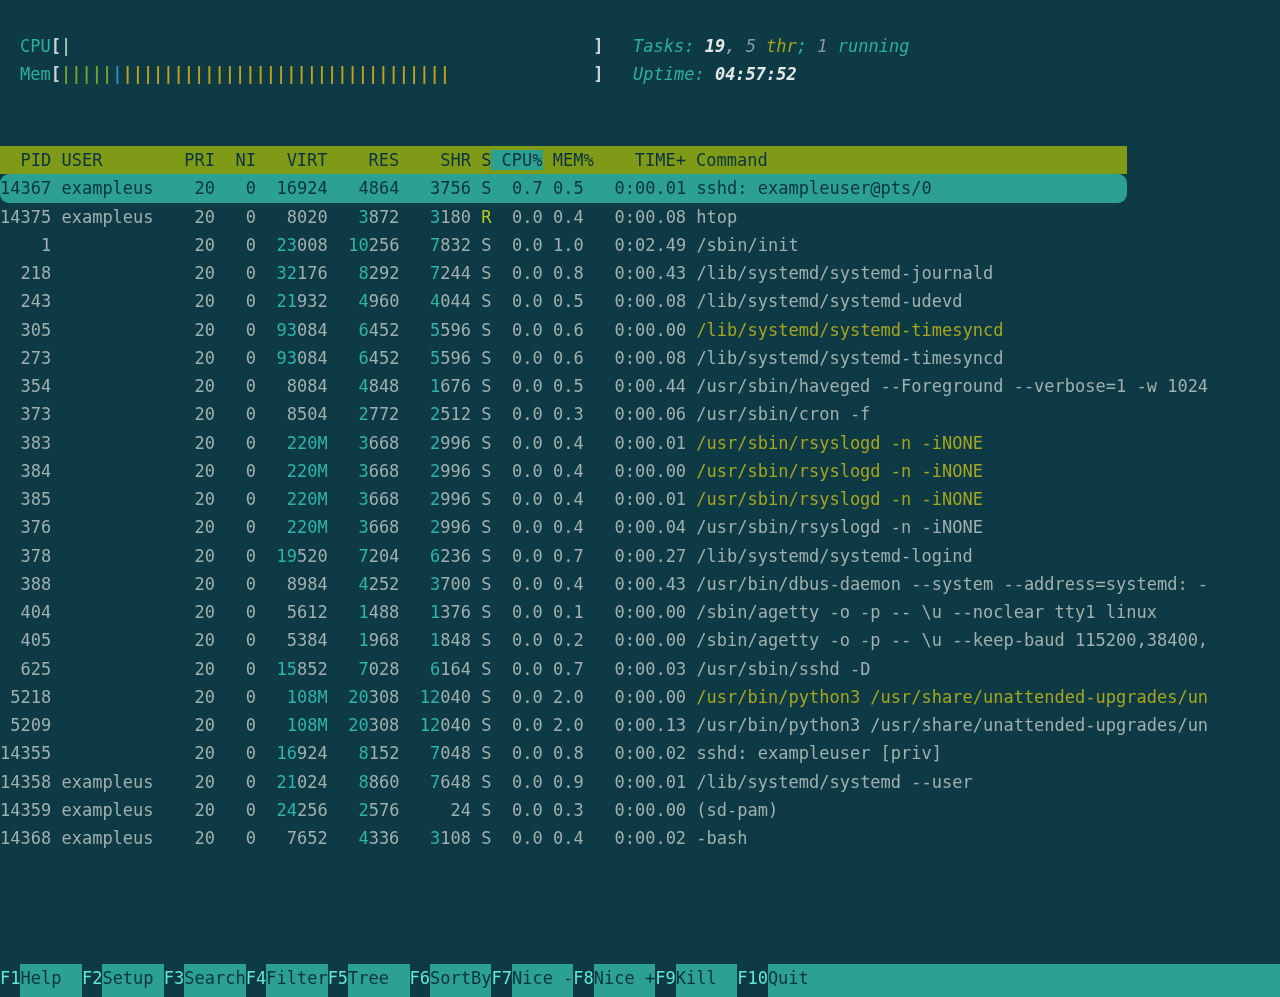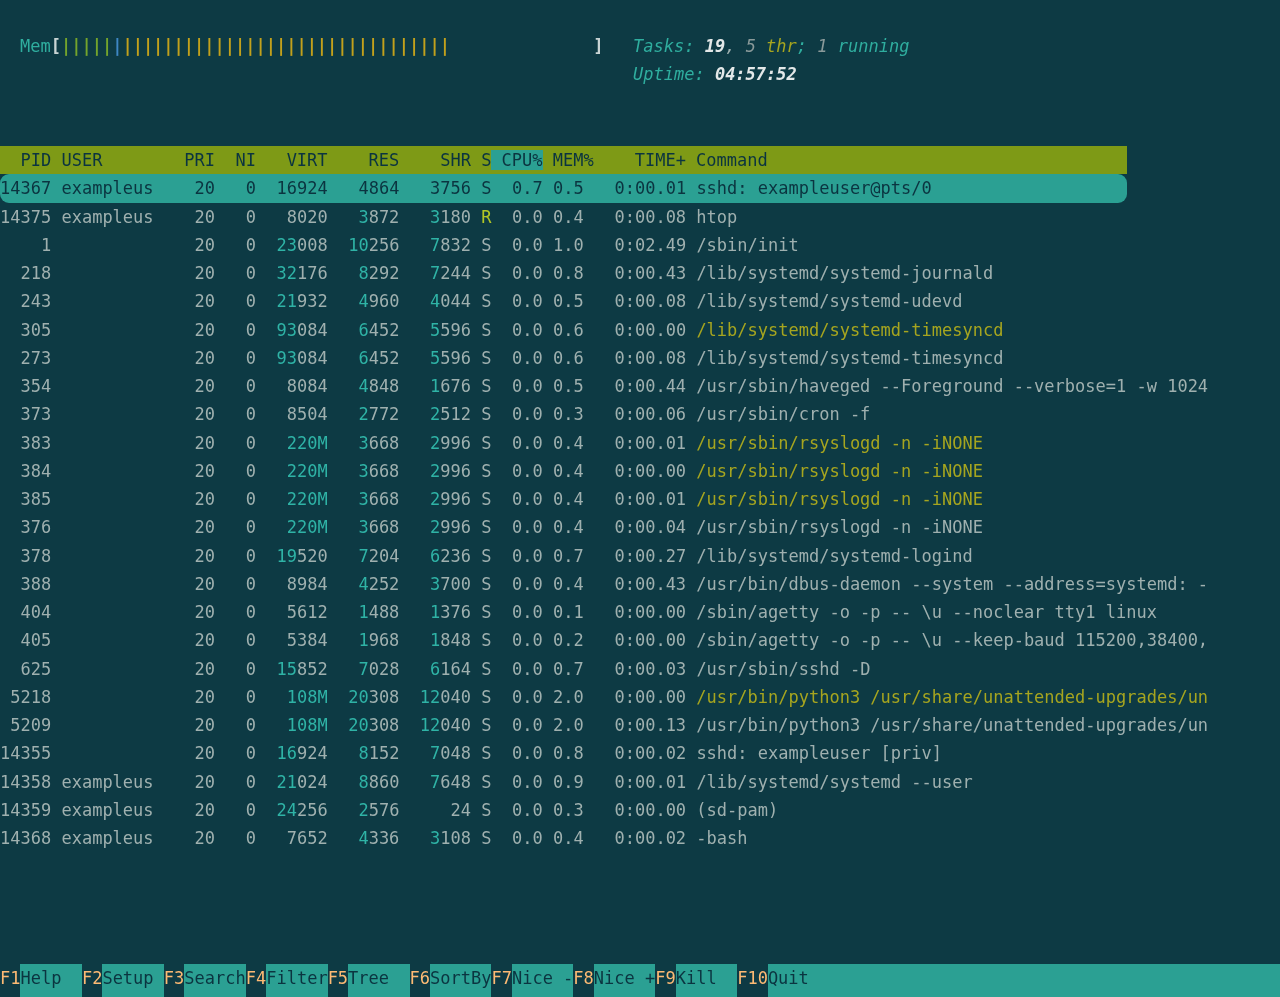--- a/index.html
+++ b/index.html
@@ -34,30 +34,31 @@
   .thead{background:var(--header-bg);color:var(--header-text);}
   .thead .sortcell{background:var(--selection-bg);}
   .row{color:var(--text);}
   .row .cyan{color:var(--cyan-number);}
   .row .yellowcmd{color:var(--yellow);}
   .row .rstate{color:var(--green-state);}
   .row.selected{background:var(--selection-bg);border-radius:9px;}
   .row.selected span{color:var(--selection-text) !important;}
   .fbar{position:absolute;left:0;width:1280px;height:28.25px;line-height:28.25px;
         white-space:pre;display:flex;}
-  .fbar .fkey{color:#fdba74;background:var(--background);}
+  .fbar .fkey{color:#5eead4;background:var(--background);}
   .fbar .fchip{color:var(--selection-text);background:var(--selection-bg);}
   .fbar .grow{flex:1 1 auto;}
   #fbar-main{top:964px;}
   #fbar-dup{top:992px;}
 </style>
 </head>
 <body>
 
 <div class="meters">
+  <div class="line"><span class="teal">CPU</span><span class="brk">[</span><span class="bars"><span class="bar-meter-cpu">|</span><span>                                                   </span></span><span class="brk">]</span></div>
   <div class="line"><span class="teal">Mem</span><span class="brk">[</span><span class="bars"><span class="bar-meter-green">|||||</span><span class="bar-meter-blue">|</span><span class="bar-meter-yellow">||||||||||||||||||||||||||||||||</span><span>              </span></span><span class="brk">]</span></div>
 </div>
 
 <div class="infopanel">
   <div class="line"><span class="teal">Tasks: </span><span class="bright">19</span><span class="txt">, </span><span class="dim">5</span><span class="yellow"> thr</span><span class="teal">; </span><span class="dim">1</span><span class="teal"> running</span></div>
   <div class="line"><span class="teal">Uptime: </span><span class="bright">04:57:52</span></div>
 </div>
 
 <div class="table">
   <div class="line thead" id="table-header"><span>  PID</span><span> USER     </span><span>   PRI</span><span>  NI</span><span>   VIRT</span><span>    RES</span><span>    SHR</span><span> S</span><span class="sortcell"> CPU%</span><span> MEM%</span><span>    TIME+</span><span> Command</span></div>

